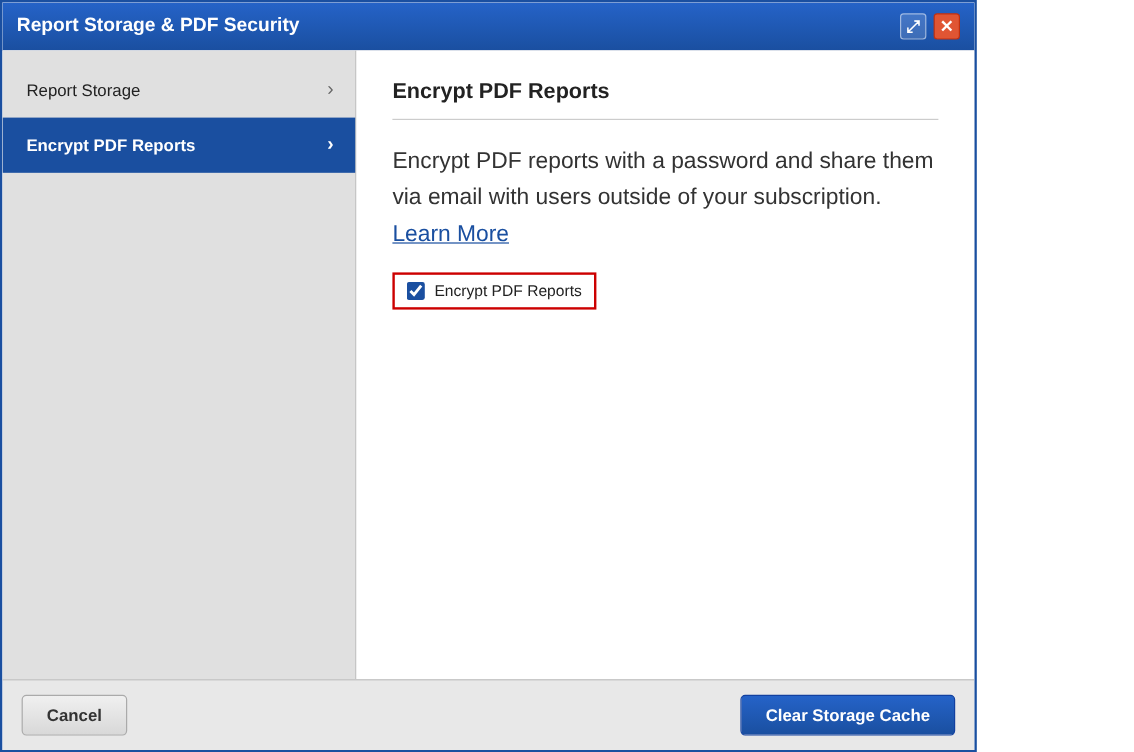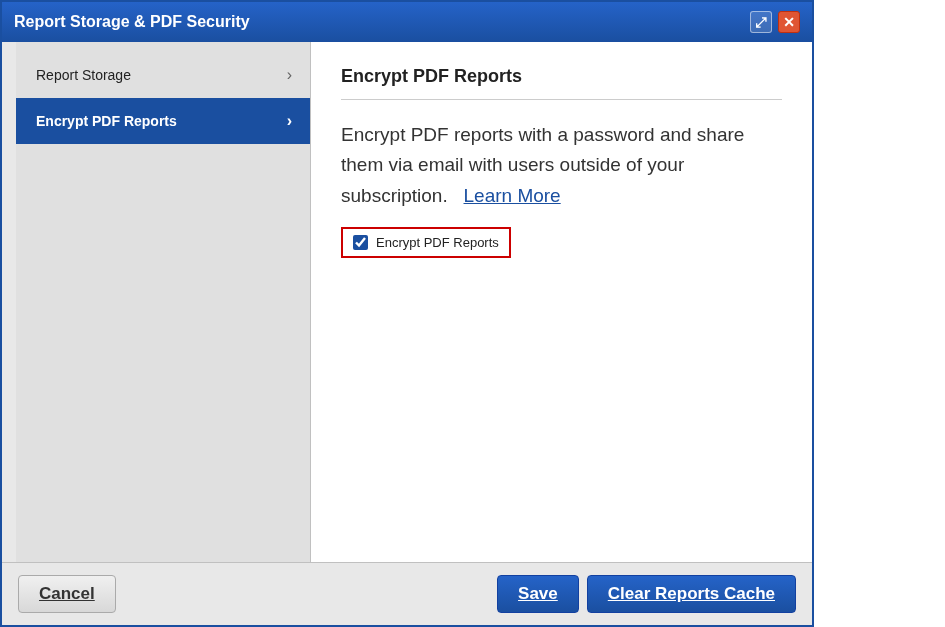--- a/index.html
+++ b/index.html
@@ -67,21 +67,20 @@
       background: #e8e8e8;
     }
 
     .sidebar {
       width: 295px;
       background: #e0e0e0;
       border-right: 1px solid #c0c0c0;
       display: flex;
       flex-direction: column;
       padding-top: 10px;
-      margin-left: 14px;
     }
 
     .sidebar-item {
       display: flex;
       align-items: center;
       justify-content: space-between;
       padding: 14px 18px 14px 20px;
       cursor: pointer;
       font-size: 14px;
       color: #222;
@@ -177,26 +176,25 @@
       gap: 8px;
     }
 
     .footer-right {
       display: flex;
       gap: 8px;
     }
 
     .btn {
       padding: 8px 20px;
-      font-size: 17px;
+      font-size: 14px;
       font-weight: bold;
       border-radius: 4px;
       cursor: pointer;
       border: none;
-      text-decoration: underline;
     }
 
     .btn-cancel {
       background: linear-gradient(180deg, #f0f0f0 0%, #d8d8d8 100%);
       color: #333;
       border: 1px solid #aaa;
     }
 
     .btn-primary {
       background: linear-gradient(180deg, #2563c8 0%, #1a4fa0 100%);
@@ -246,18 +244,17 @@
       </div>
     </div>
 
   </div>
 
   <div class="footer">
     <div class="footer-left">
       <button class="btn btn-cancel">Cancel</button>
     </div>
     <div class="footer-right">
-      <button class="btn btn-primary">Save</button>
-      <button class="btn btn-primary">Clear Reports Cache</button>
+      <button class="btn btn-primary">Clear Storage Cache</button>
     </div>
   </div>
 
 </div>
 
 </body></html>

